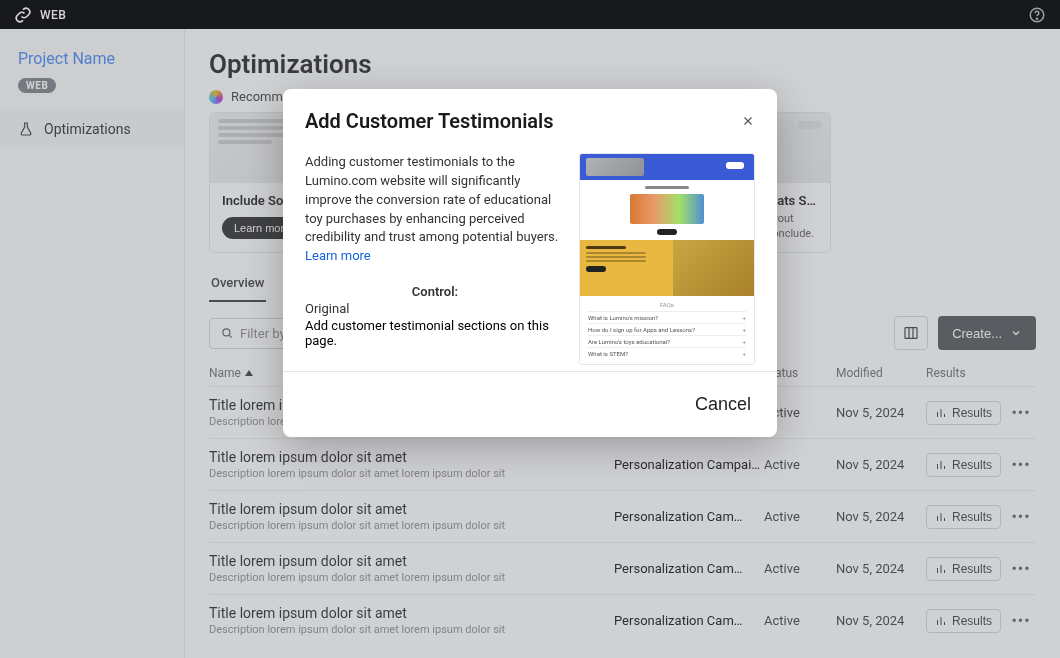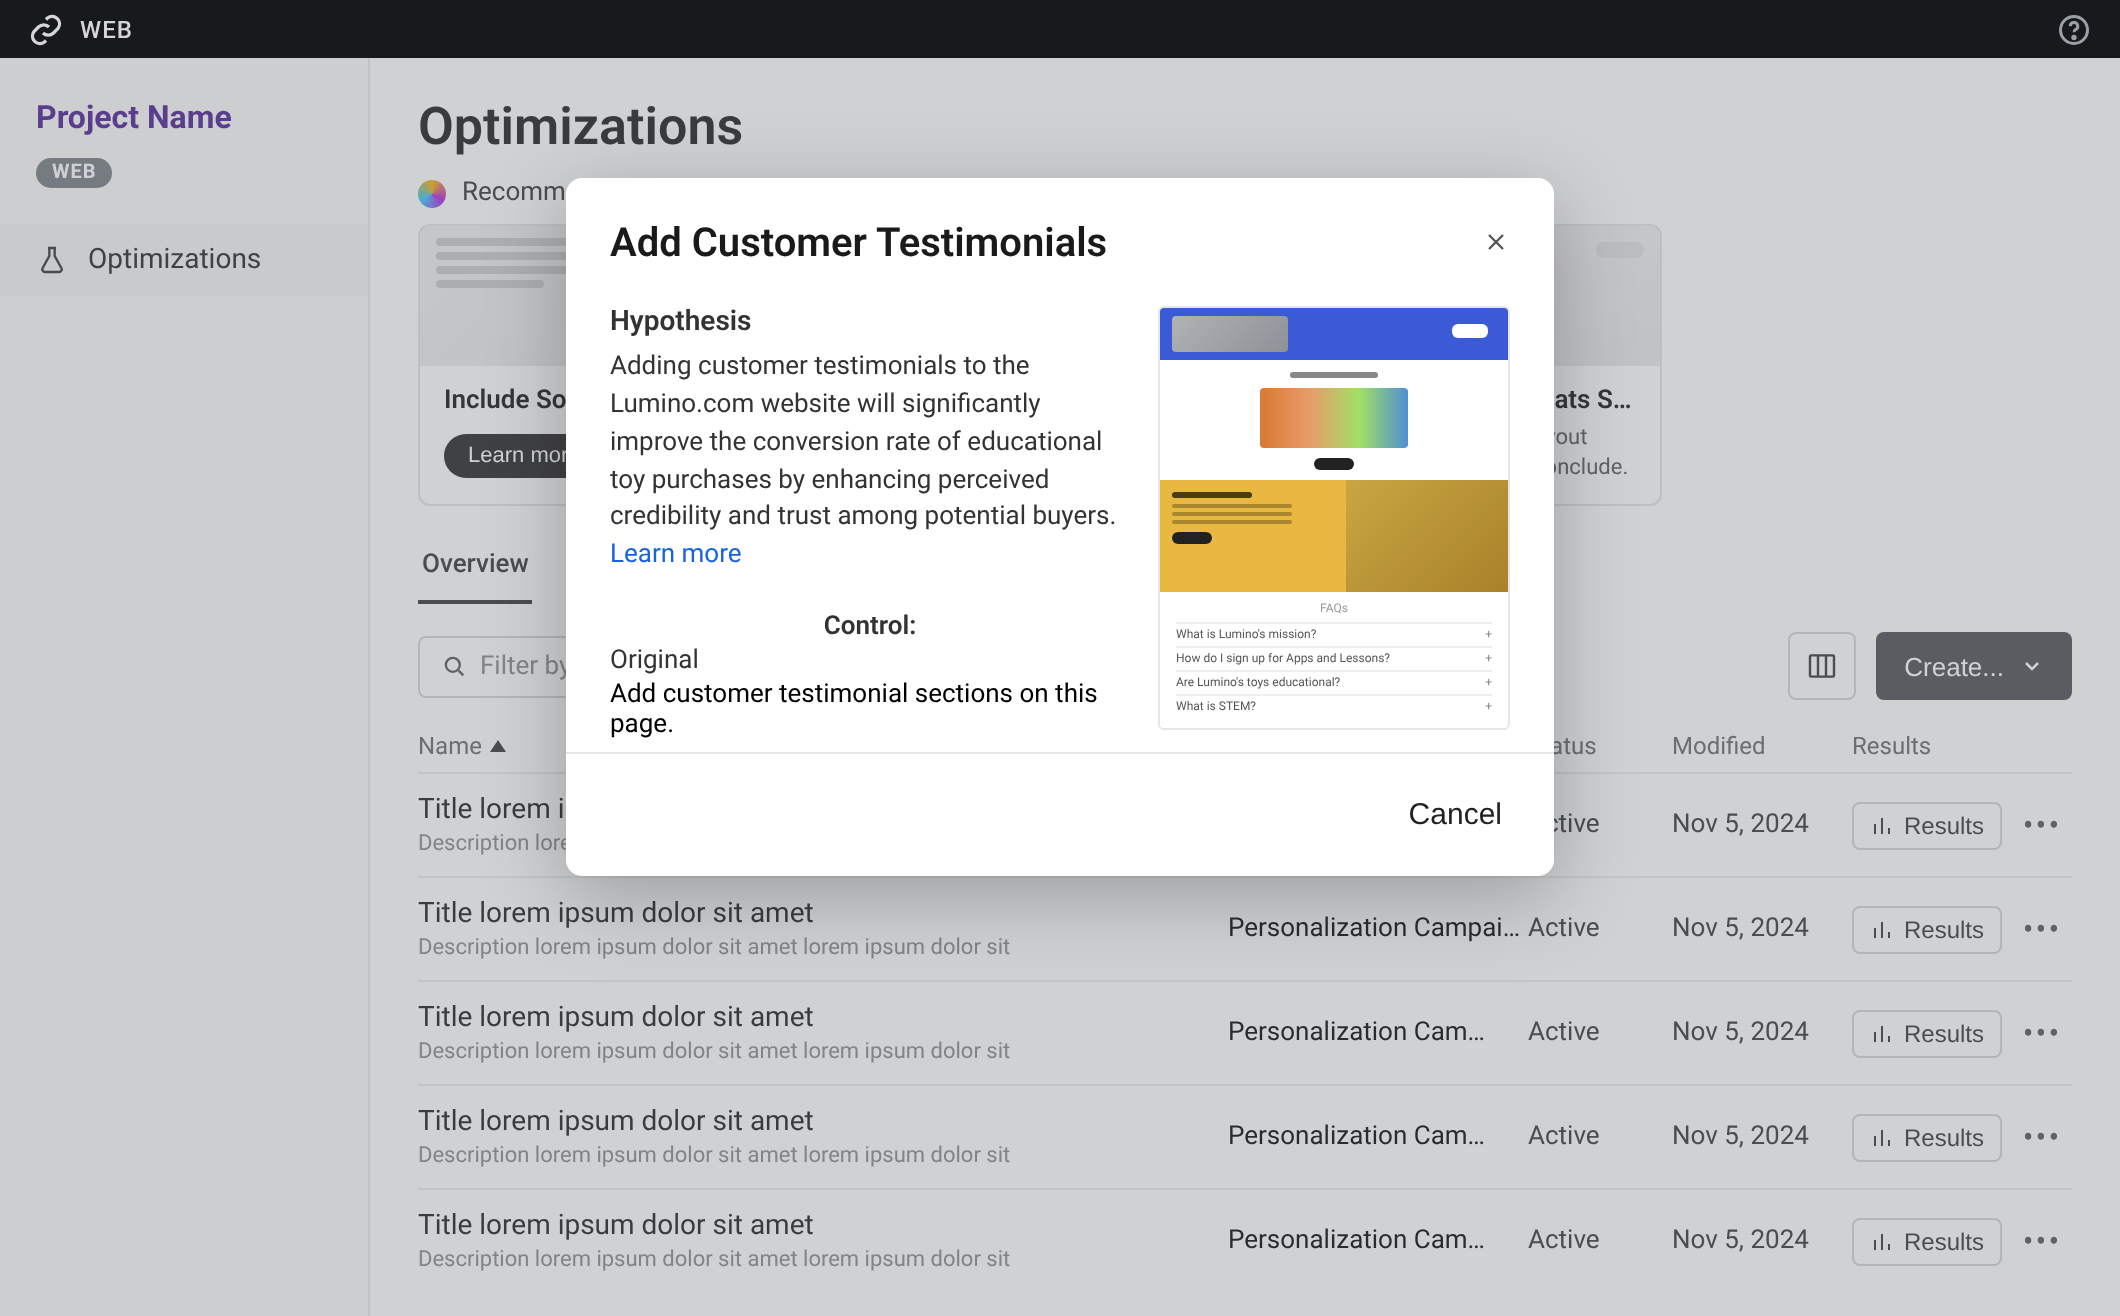--- a/index.html
+++ b/index.html
@@ -25,21 +25,21 @@
 
   .app-body { display:flex; height: calc(100% - 29px); position:relative; }
 
   .left-col {
     width: 185px;
     border-right: 1px solid #e6e6e6;
     background:#fafafa;
     padding: 20px 0 0 0;
   }
   .project-block { padding: 0 18px 18px 18px; }
-  .project-name { font-size:16px; font-weight:700; color:#4c1d95; margin-bottom:6px; }
+  .project-name { font-size:16px; font-weight:400; color:#3b82f6; margin-bottom:6px; }
   .web-chip {
     display:inline-block; font-size:10px; font-weight:700;
     background:#757a82; color:#fff; padding:2px 8px; border-radius:10px;
     letter-spacing:0.5px;
   }
   .nav-item {
     display:flex; align-items:center; gap:10px;
     padding: 10px 18px; font-size:14px; color:#222;
     cursor:pointer;
   }
@@ -188,21 +188,21 @@
   .pv-faq { background:#fff; padding:5px 8px; }
   .pv-faq .pv-ft { text-align:center; font-size:6px; color:#999; margin-bottom:3px;}
   .pv-faq .pv-row { display:flex; justify-content:space-between; padding:2px 0; border-top:1px solid #eee; color:#555;}
   .pv-faq .pv-row span:last-child{ color:#888; }
 
   .modal-footer {
     border-top:1px solid #e6e6e6;
     display:flex; justify-content:flex-end; align-items:center;
     gap:14px; padding:14px 18px;
   }
-  .cancel-btn { background:none; border:none; font-size:15px; color:#222; cursor:pointer; padding:8px 8px;}
+  .cancel-btn { background:none; border:none; font-size:18px; color:#222; cursor:pointer; padding:8px 8px;}
   .continue-btn { background:#1d5cff; border:none; color:#fff; font-size:14px; padding:9px 18px; border-radius:4px; cursor:pointer;}
 
 </style>
 </head>
 <body>
 
 <div class="topbar">
   <svg class="chain-icon" viewBox="0 0 24 24" fill="none" stroke="currentColor" stroke-width="2.2">
       <path d="M10 14a5 5 0 0 0 7 0l3-3a5 5 0 0 0-7-7l-1 1"></path>
       <path d="M14 10a5 5 0 0 0-7 0l-3 3a5 5 0 0 0 7 7l1-1"></path>
@@ -408,21 +408,20 @@
   <div class="overlay">
     <div class="modal">
       <div class="modal-header">
         <div class="modal-title">Add Customer Testimonials</div>
         <svg class="close-icon" viewBox="0 0 24 24" fill="none" stroke="currentColor" stroke-width="2">
             <path d="M6 6l12 12M18 6 6 18"></path>
           </svg>
       </div>
       <div class="modal-body">
         <div class="modal-left">
-          <div class="h-label">Hypothesis</div>
           <div class="hypo">
             <span>Adding customer testimonials to the Lumino.com website will significantly improve the conversion rate of educational toy purchases by enhancing perceived credibility and trust among potential buyers.</span>
             <span class="learn-link">Learn more</span>
           </div>
           <div class="ctrl-label">Control:</div>
           <div class="ctrl-val">Original</div>
           <div class="var-desc">Add customer testimonial sections on this page.</div>
         </div>
         <div class="modal-right">
           <div class="preview">

